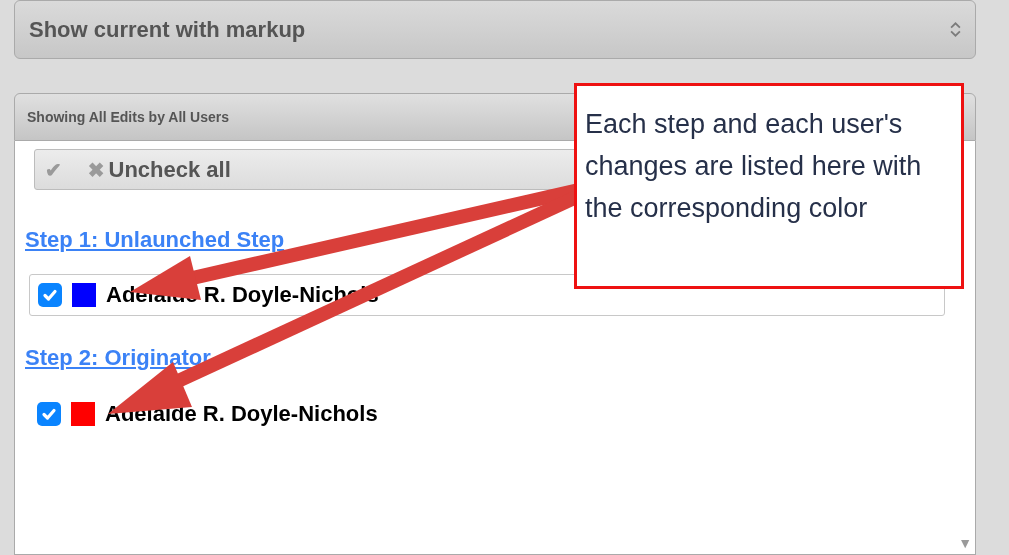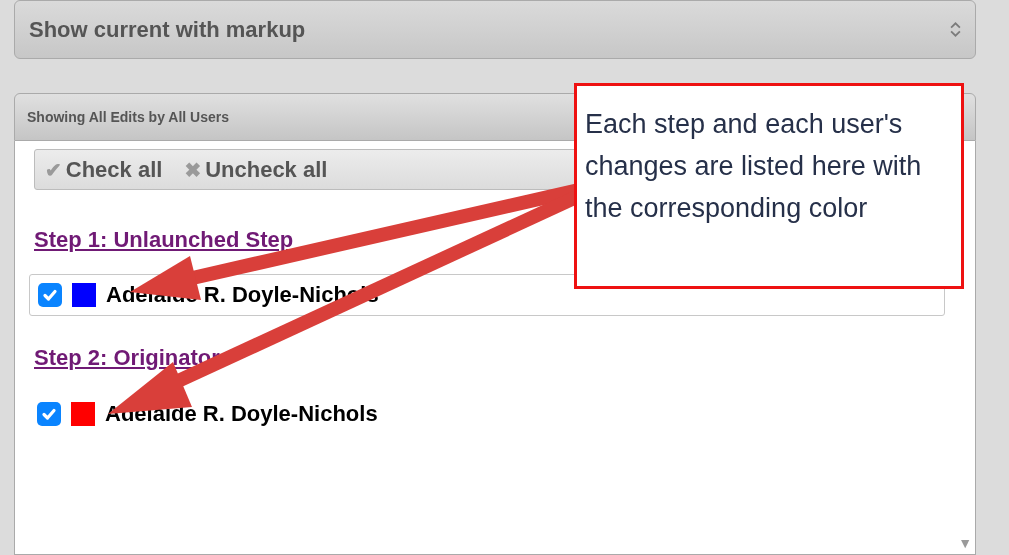--- a/index.html
+++ b/index.html
@@ -68,24 +68,24 @@
     padding: 0 10px;
     font-size: 22px;
     font-weight: 700;
     color: #555;
   }
   .check-toolbar .tick, .check-toolbar .cross { color:#9a9a9a; margin-right: 4px; font-size: 20px; }
   .check-toolbar span.btn { display:flex; align-items:center; cursor: pointer; }
 
   .step-label {
     position:absolute;
-    left: 19px;
-    font-size: 22px;
-    font-weight: 700;
-    color: #701a75;
+    left: 10px;
+    font-size: 22px;
+    font-weight: 700;
+    color: #3b82f6;
     text-decoration: underline;
   }
   .step1-lbl { top: 86px; }
   .step2-lbl { top: 204px; }
 
   .user-row {
     position: absolute;
     left: 14px;
     width: 916px;
     height: 42px;
@@ -168,21 +168,20 @@
 
 <div class="header-bar">
   <span>Showing All Edits by All Users</span>
 </div>
 
 <div class="panel">
 
   <div class="check-toolbar">
     <span class="btn">
       <span class="tick">✔</span>
-      <span>Check all</span>
     </span>
     <span class="btn">
       <span class="cross">✖</span>
       <span>Uncheck all</span>
     </span>
   </div>
 
   <div class="step-label step1-lbl">Step 1: Unlaunched Step</div>
 
   <div class="user-row bordered row1">

